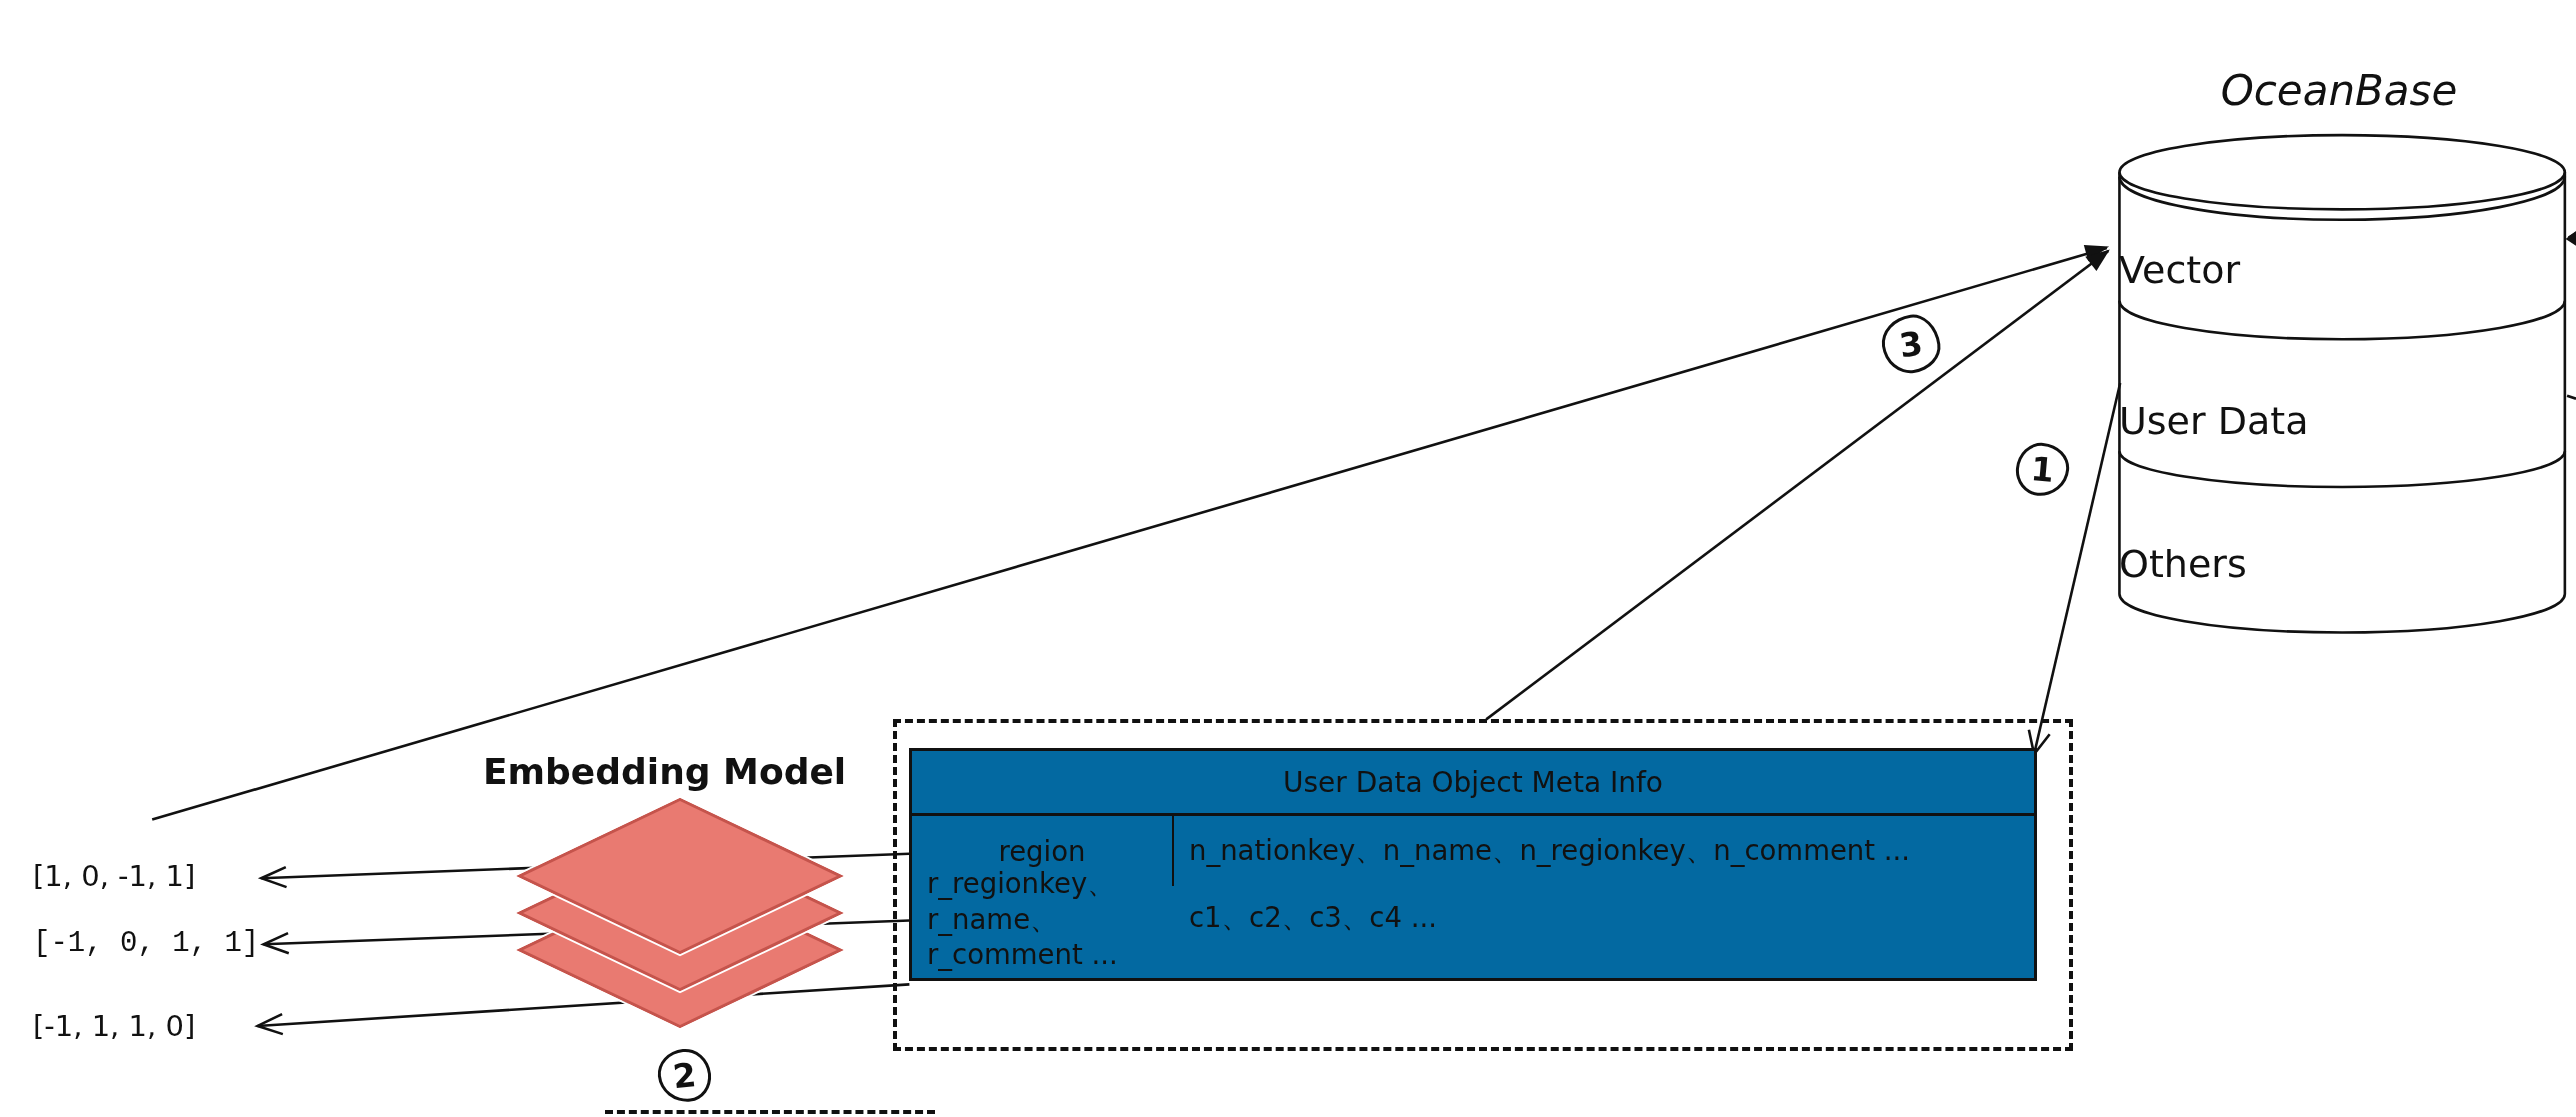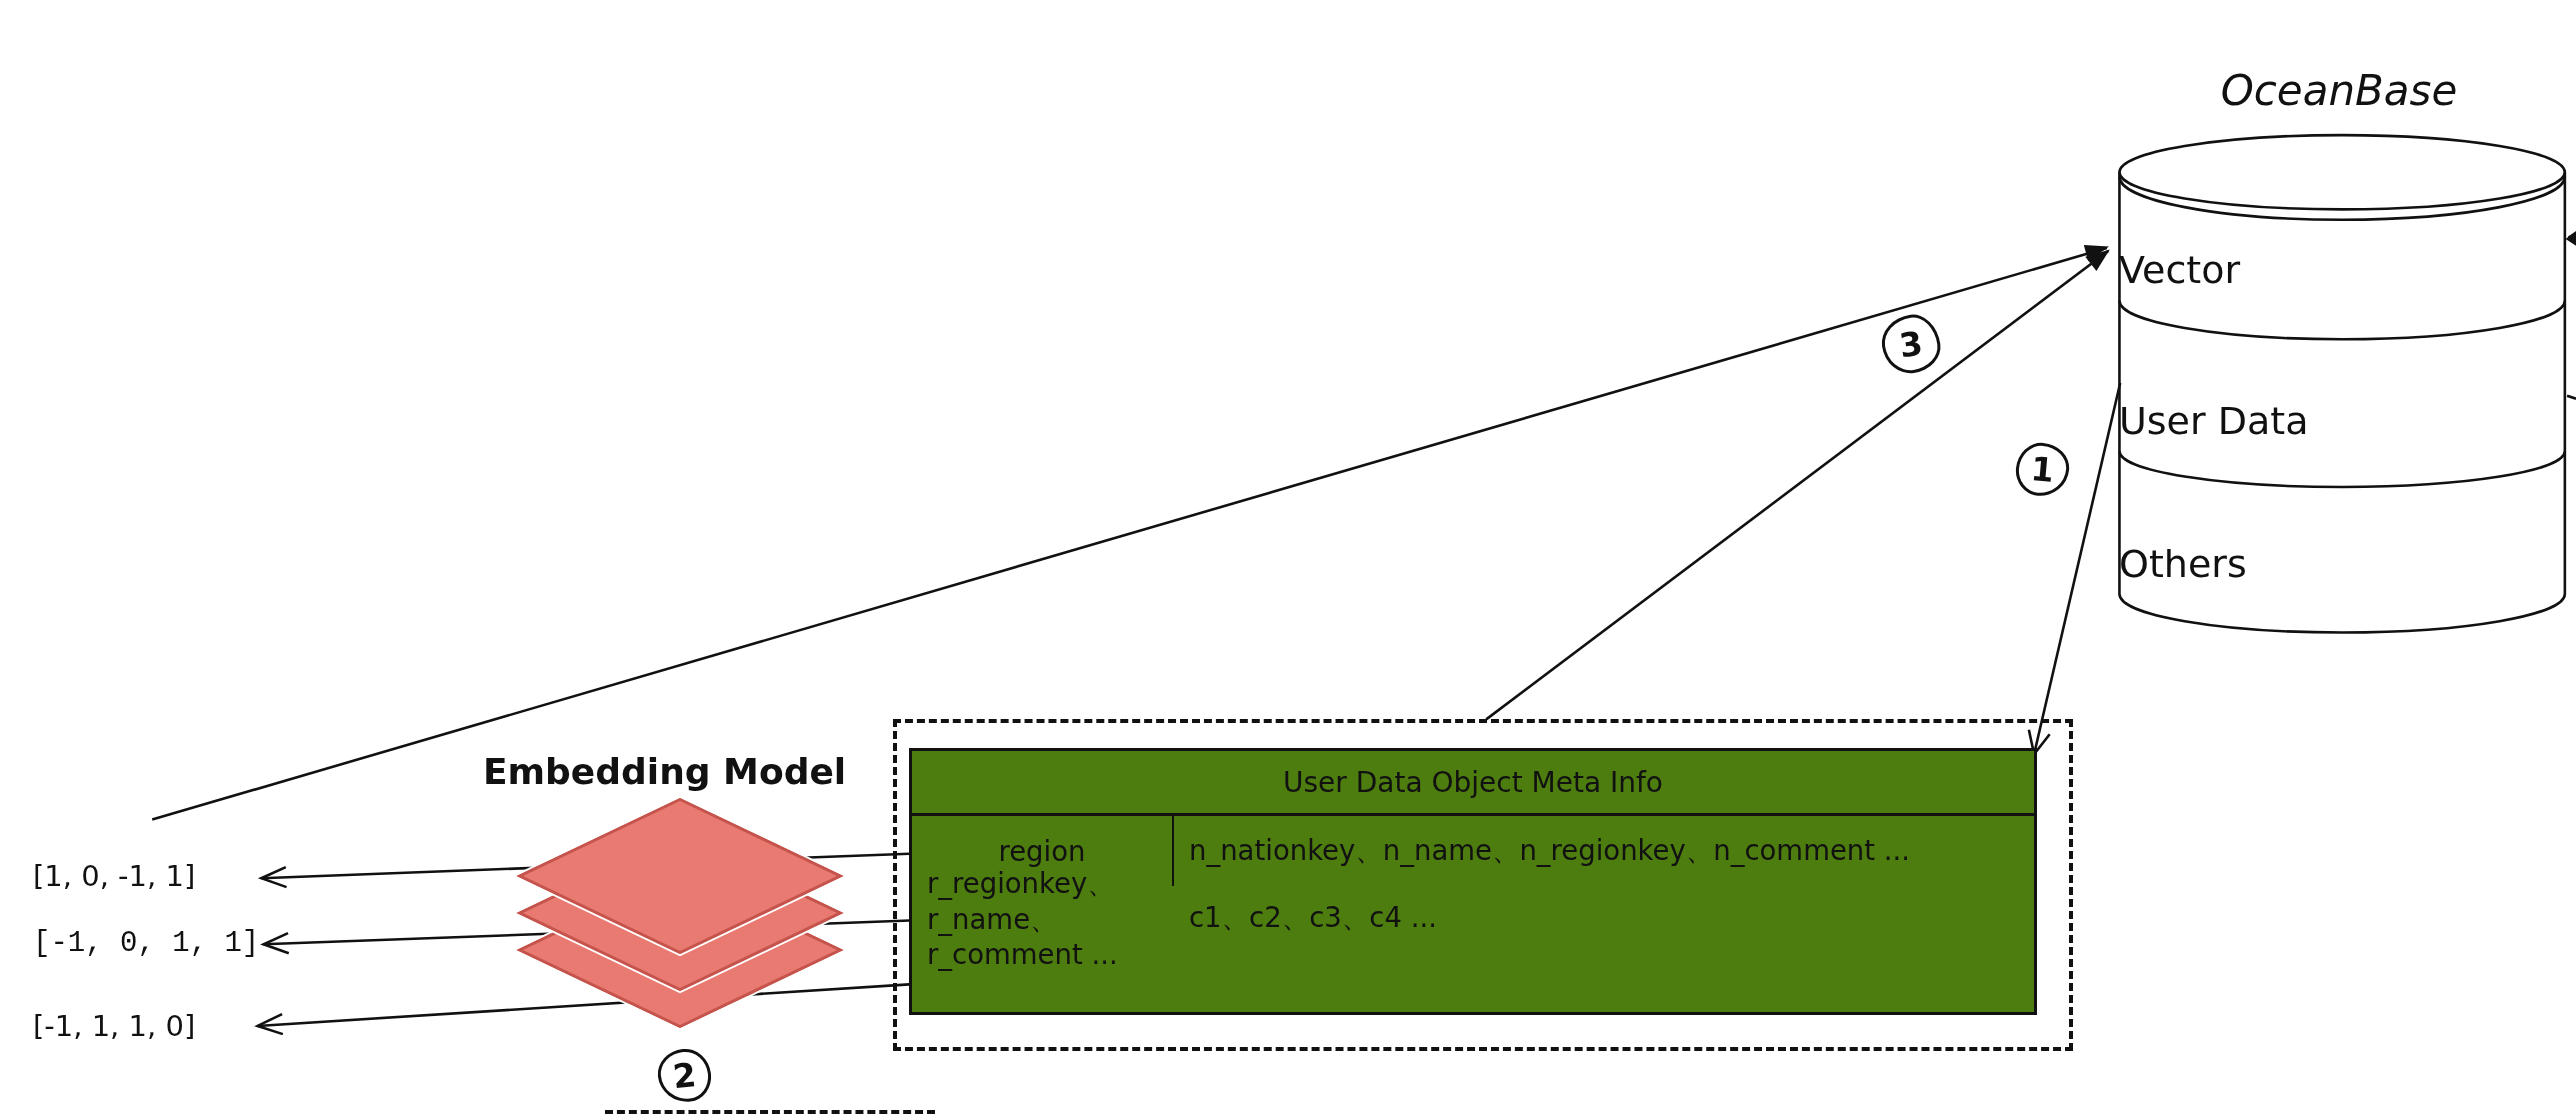--- a/index.html
+++ b/index.html
@@ -34,21 +34,21 @@
   .layer.l2{top:835px;z-index:5;}
   .layer.l3{top:872px;z-index:4;}
   
   .vec{left:33px;width:267px;height:56px;line-height:56px;font-size:29px;white-space:nowrap;z-index:10;}
   .vec.v1{top:848px;}
   .vec.v2{top:916px;font-family:Liberation Mono, monospace;}
   .vec.v3{top:998px;}
   
   .meta-box{left:893px;top:719px;width:1180px;height:332px;border:4.5px dashed var(--ink);z-index:2;}
   .meta-table{
-    left:909px;top:748px;width:1128px;height:267px;z-index:3;background:#4d7c0f;
+    left:909px;top:748px;width:1128px;height:233px;z-index:3;background:#0369a1;
     border:3px solid var(--ink);
     display:grid;
     grid-template-columns:262px 1fr;
     grid-template-rows:65px 70px 63px 63px;
     font-size:27.5px;
   }
   .meta-header{
     grid-column:1 / span 2;
     border-bottom:3px solid var(--ink);
     display:flex;align-items:center;justify-content:center;

